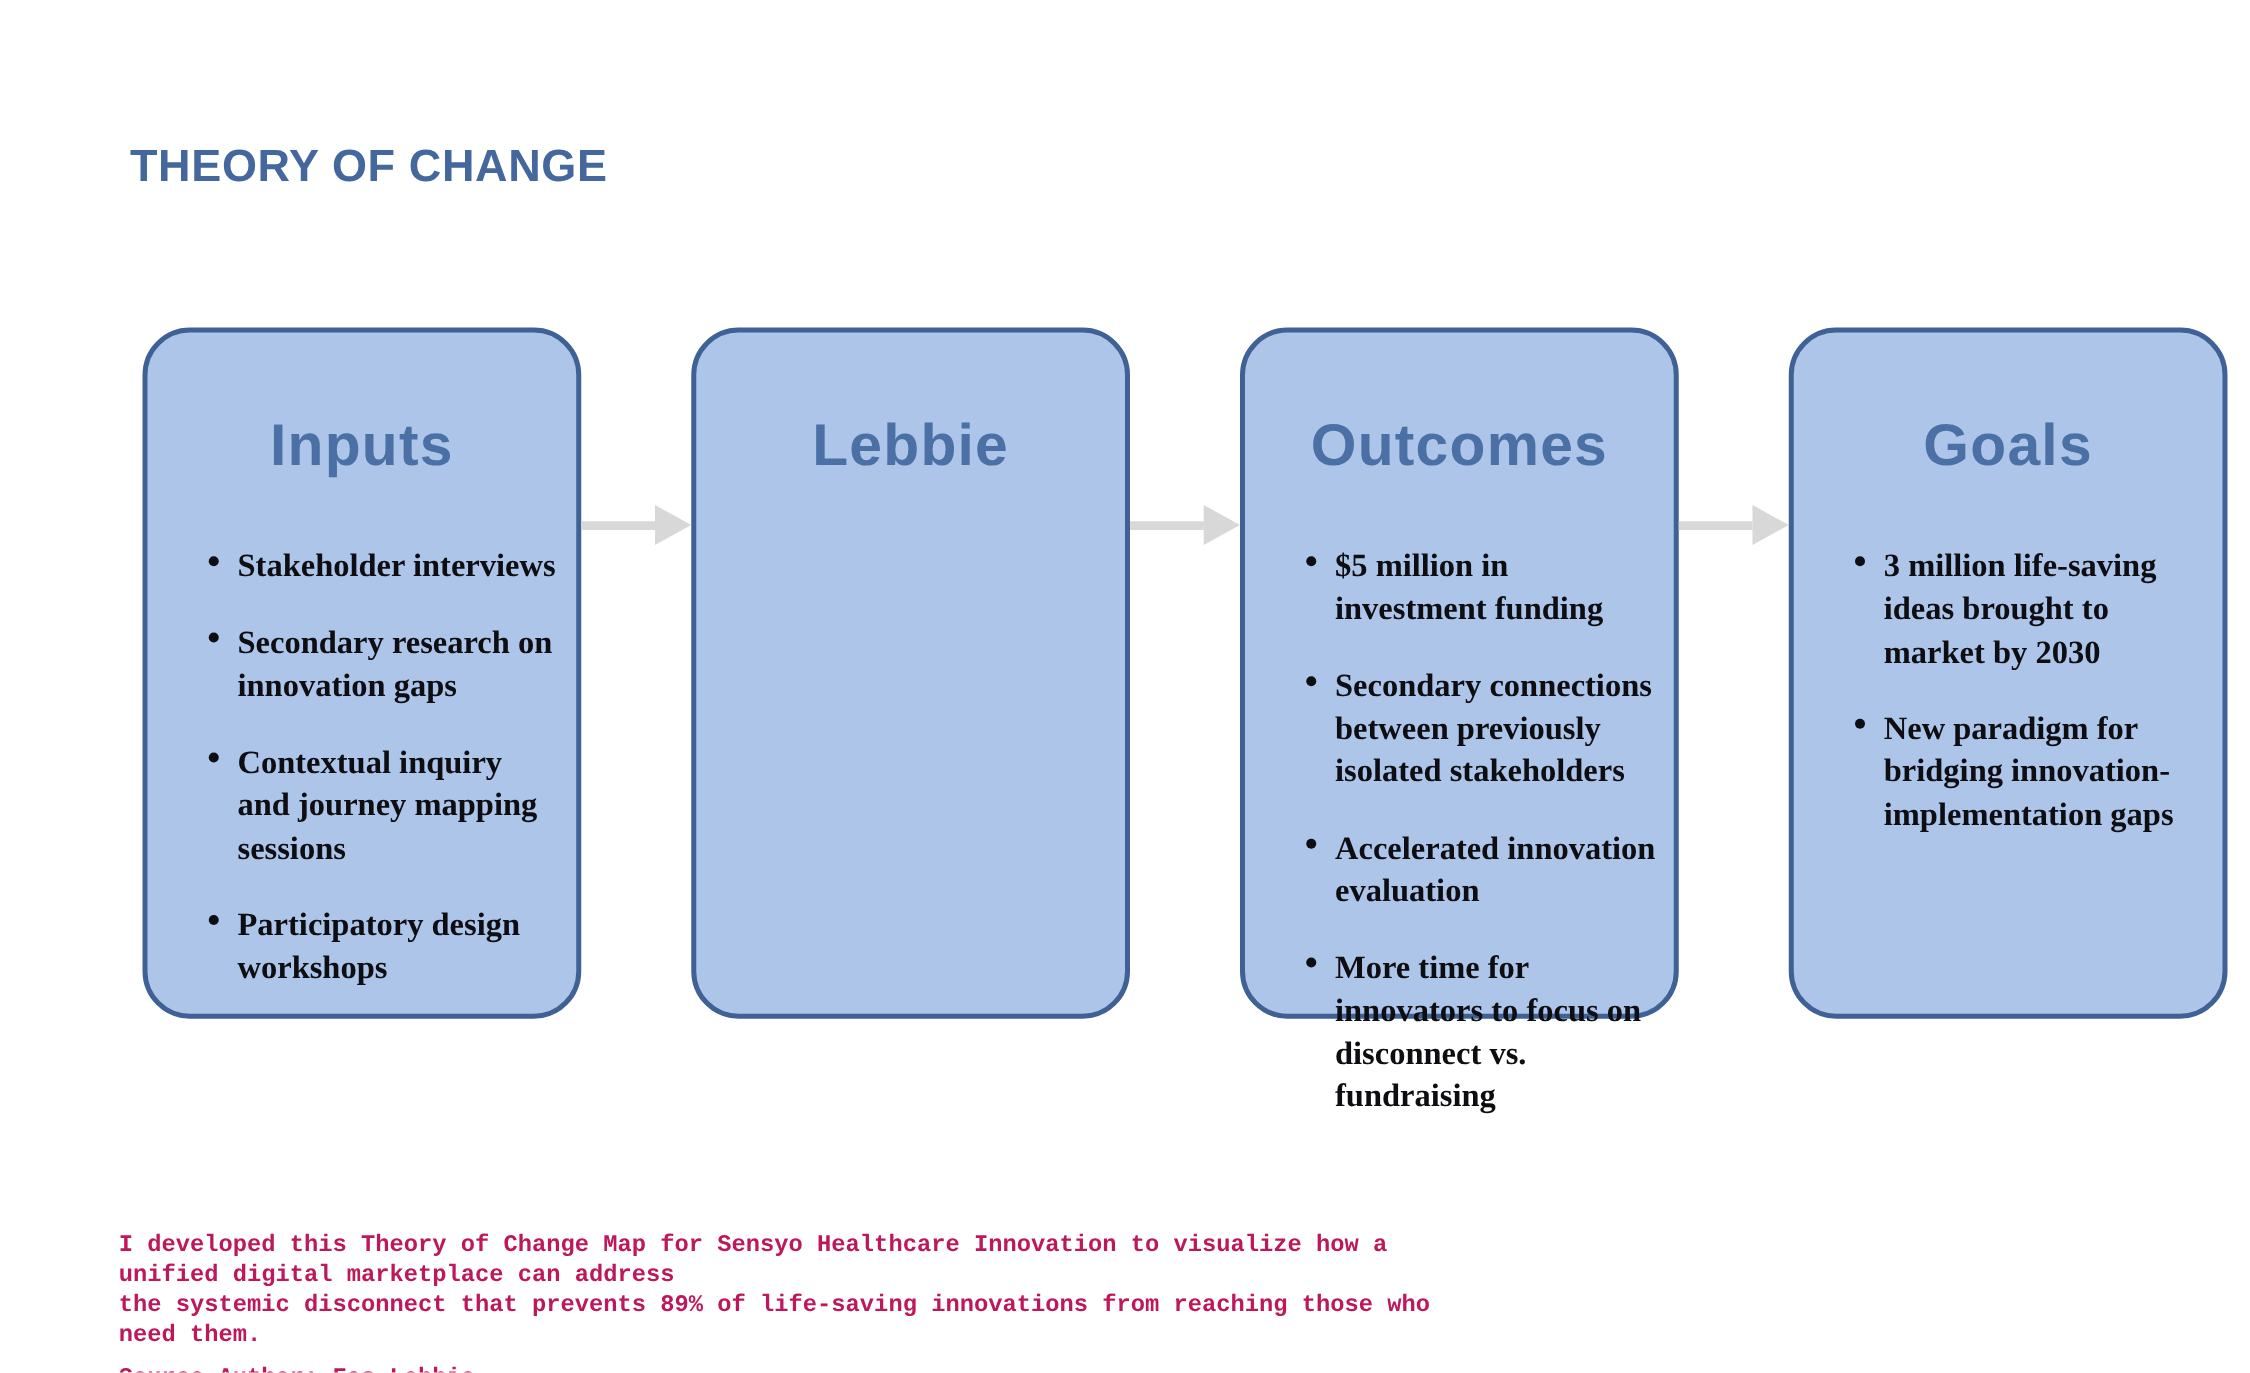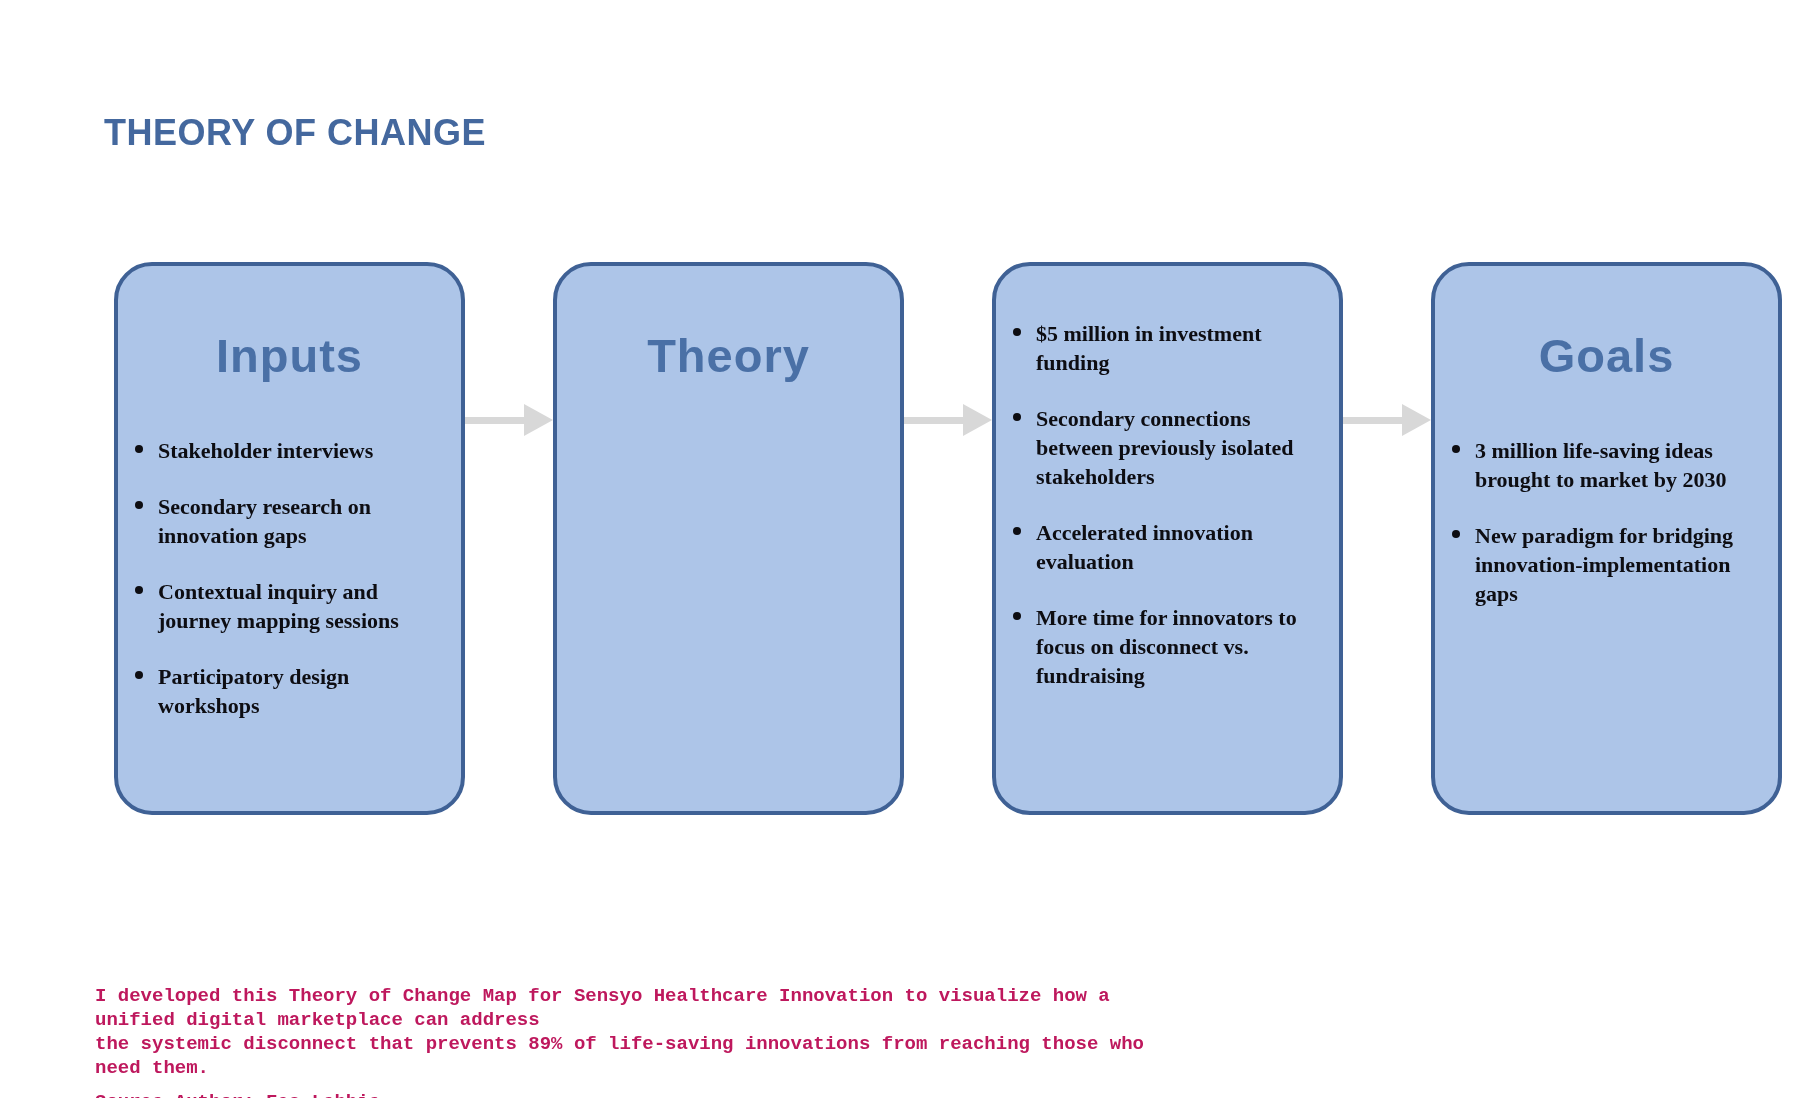--- a/index.html
+++ b/index.html
@@ -53,24 +53,24 @@
     text-align: center;
     font-family: "Liberation Sans", sans-serif;
     font-size: 47px;
     font-weight: 700;
     letter-spacing: 1px;
     color: var(--heading);
   }
   .box-list {
     list-style: none;
     margin-top: 53px;
-    padding: 0 12px 0 14px;
+    padding: 0 12px 0 46px;
     font-family: "Liberation Serif", serif;
     font-weight: 700;
-    font-size: 22px;
+    font-size: 26px;
     line-height: 1.32;
     color: var(--text);
   }
   .box-list li {
     position: relative;
     padding-left: 26px;
     margin-bottom: 27px;
   }
   .box-list li::before {
     content: "";
@@ -141,31 +141,32 @@
   </div>
 
   <div class="arrow-cell">
     <div class="arrow">
       <div class="arrow-line"></div>
       <div class="arrow-head"></div>
     </div>
   </div>
 
   <div class="column-box">
-    <div class="box-heading">Theory</div>
+    <div class="box-heading">Lebbie</div>
   </div>
 
   <div class="arrow-cell">
     <div class="arrow">
       <div class="arrow-line"></div>
       <div class="arrow-head"></div>
     </div>
   </div>
 
   <div class="column-box">
+    <div class="box-heading">Outcomes</div>
     <ul class="box-list">
           <li>$5 million in investment funding</li>
           <li>Secondary connections between previously isolated stakeholders</li>
           <li>Accelerated innovation evaluation</li>
           <li>More time for innovators to focus on disconnect vs. fundraising</li>
         </ul>
   </div>
 
   <div class="arrow-cell">
     <div class="arrow">

